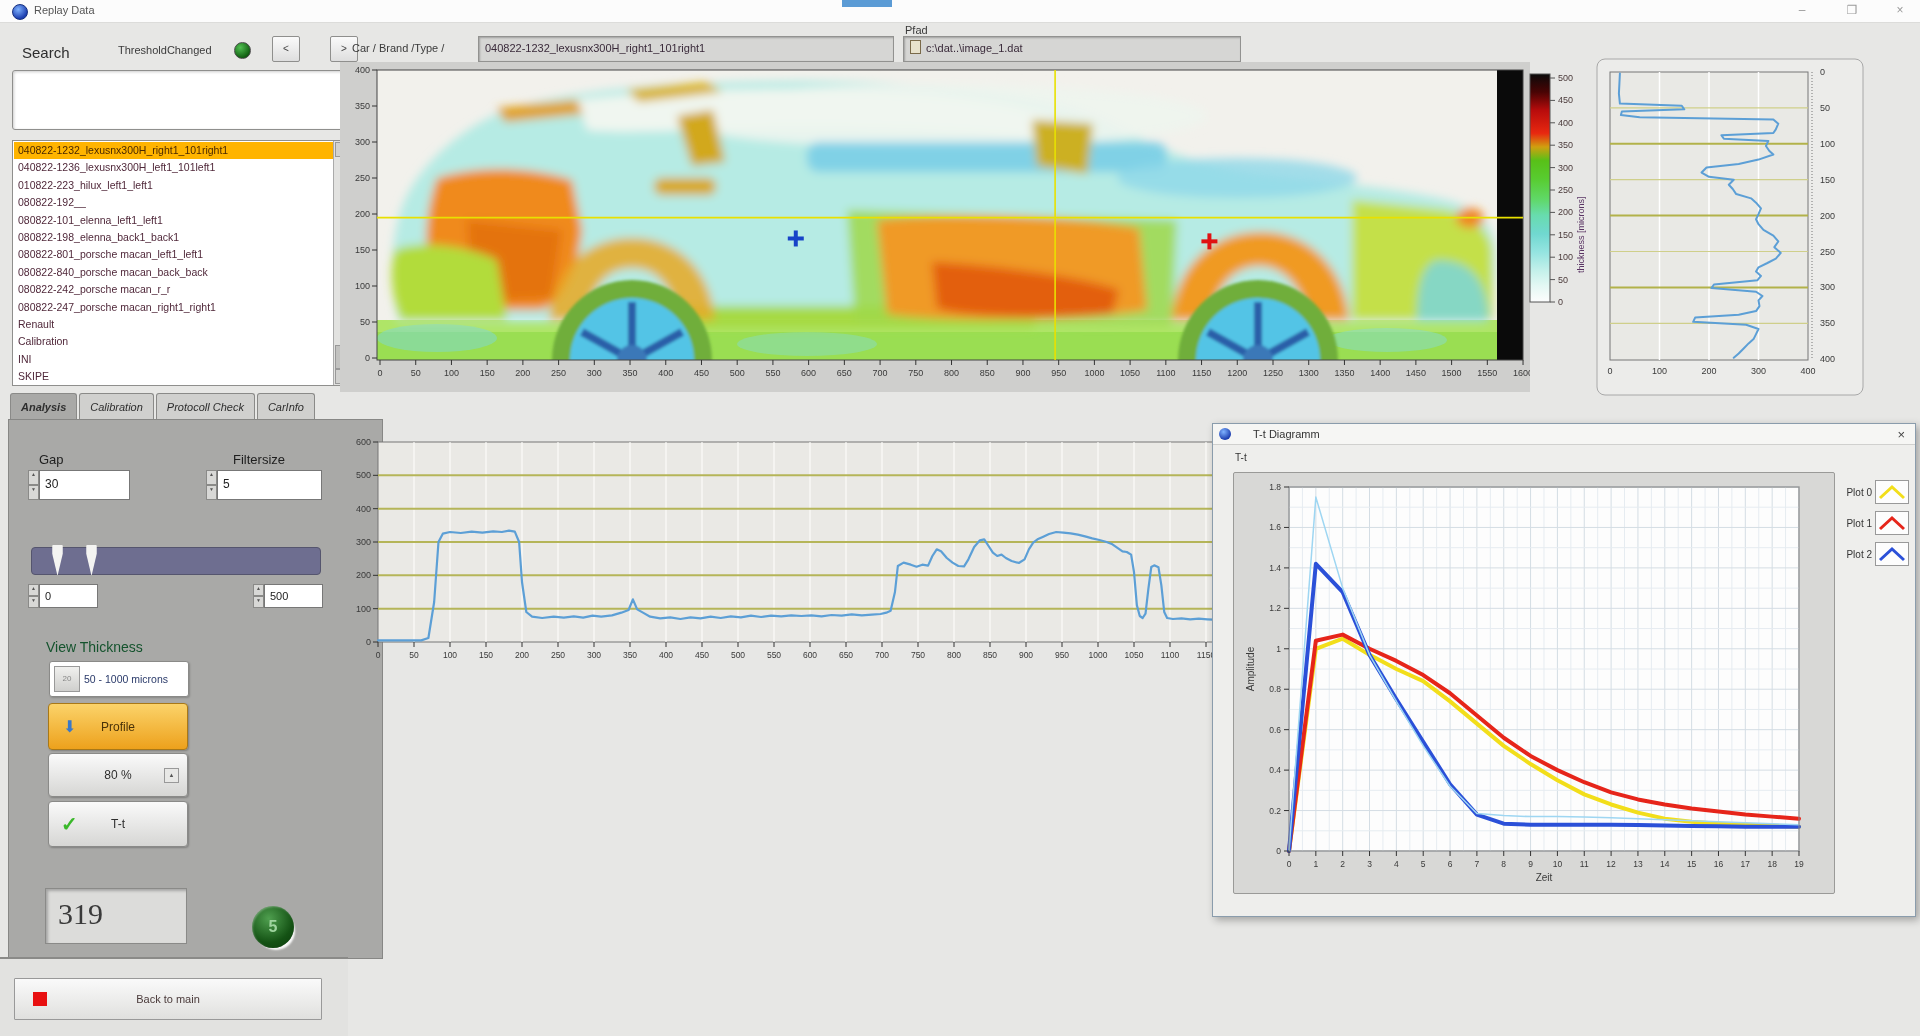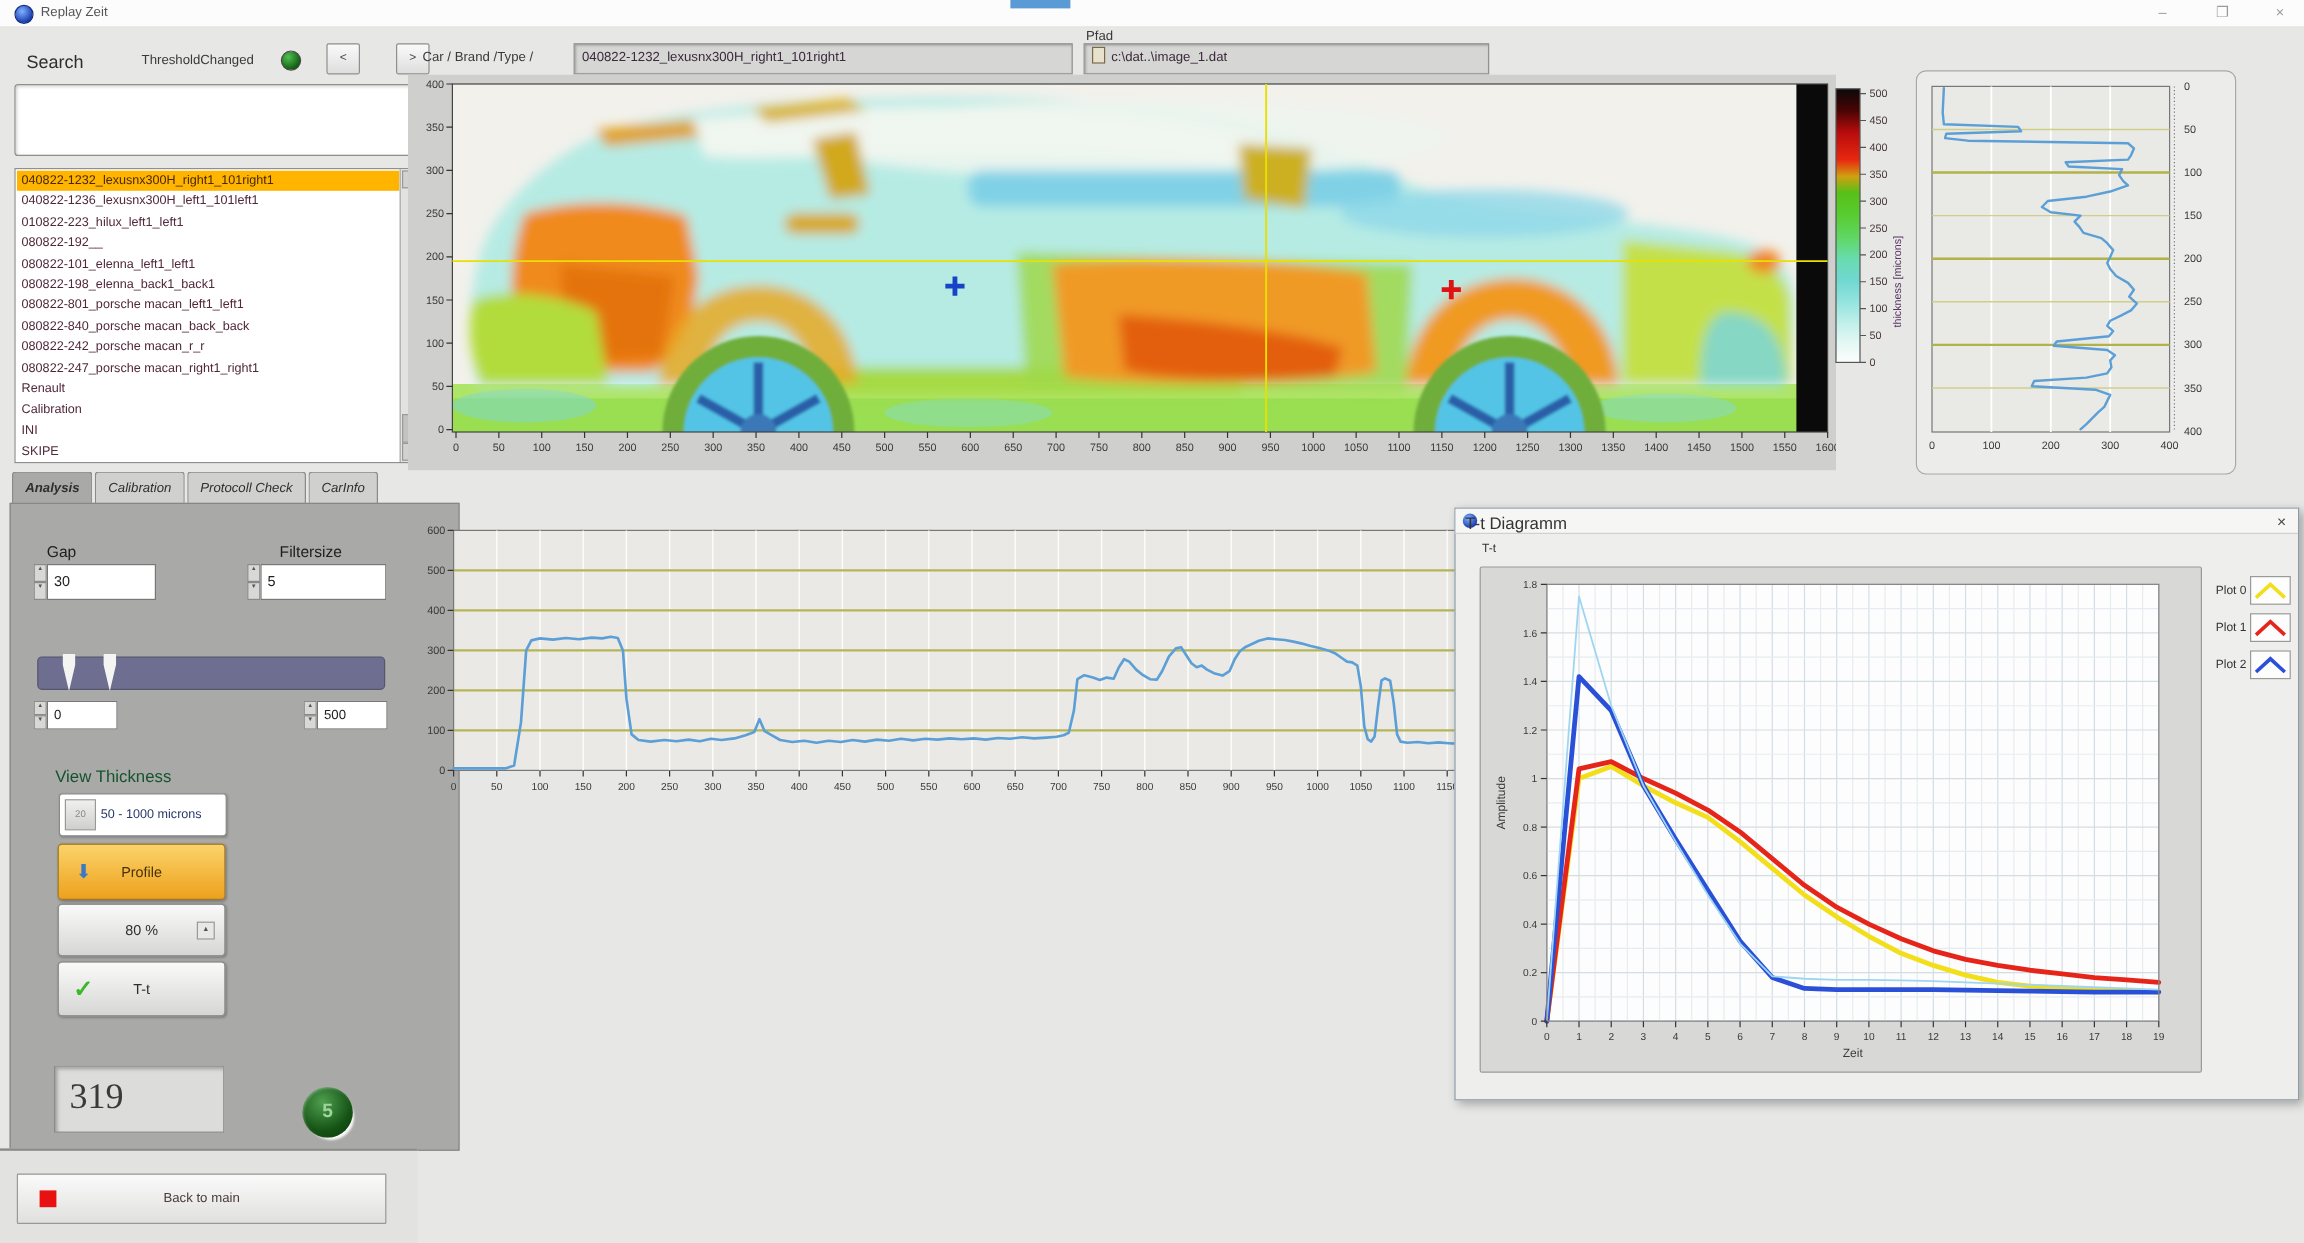--- a/index.html
+++ b/index.html
@@ -87,37 +87,37 @@
   #back-btn{left:14px;top:978px;width:306px;height:40px;background:linear-gradient(#fafafa,#e0e0de);
      border:1px solid #999;border-radius:1px;display:flex;align-items:center;justify-content:center;
      font-size:11px;color:#4a3a3a;}
   #back-stop{position:absolute;left:18px;width:14px;height:14px;background:#e81010;}
   
   #tt-window{left:1212px;top:423px;width:702px;height:492px;background:#eeeeec;border:1px solid #8a9cac;
      box-shadow:3px 3px 8px rgba(0,0,0,.3);}
   #tt-titlebar{position:absolute;left:0;top:0;right:0;height:20px;background:#f6f6f4;border-bottom:1px solid #d0d0ce;}
   #tt-icon{position:absolute;left:6px;top:4px;width:12px;height:12px;border-radius:50%;
      background:radial-gradient(circle at 38% 32%,#7fb2ff,#1d3fb0 70%);}
-  #tt-title{position:absolute;left:8px;top:4px;font-size:14px;color:#333;}
+  #tt-title{position:absolute;left:40px;top:4px;font-size:11px;color:#333;}
   #tt-close{position:absolute;right:10px;top:3px;font-size:13px;color:#444;}
   #tt-graph-label{position:absolute;left:22px;top:28px;font-size:10px;color:#333;}
   #tt-frame{position:absolute;left:20px;top:48px;width:600px;height:420px;background:#d8d8d6;
      border:1px solid #9a9a98;border-radius:2px;}
   #tt-legend{position:absolute;left:630px;top:56px;width:66px;}
   .legend-row{display:flex;align-items:center;margin-bottom:7px;}
   .legend-label{font-size:10px;color:#333;width:30px;text-align:right;margin-right:3px;}
   .legend-box{width:32px;height:22px;background:#fdfdfd;border:1px solid #999;}
   svg text{font-family:"Liberation Sans",sans-serif;}
 </style>
 </head>
 <body>
 
 <div class="abs" id="titlebar">
   <div class="abs" id="app-icon"></div>
-  <div class="abs" id="app-title">Replay Zeit</div>
+  <div class="abs" id="app-title">Replay Data</div>
   <div class="abs winctl" style="left:1792px;">–</div>
   <div class="abs winctl" style="left:1842px;">❐</div>
   <div class="abs winctl" style="left:1890px;">×</div>
 </div>
 <div class="abs" id="taskbar-peek"></div>
 
 <div class="abs" id="search-label">Search</div>
 <div class="abs" id="threshold-label">ThresholdChanged</div>
 <div class="abs" id="threshold-led"></div>
 <div class="abs navbtn" style="left:272px;top:36px;">&lt;</div>

